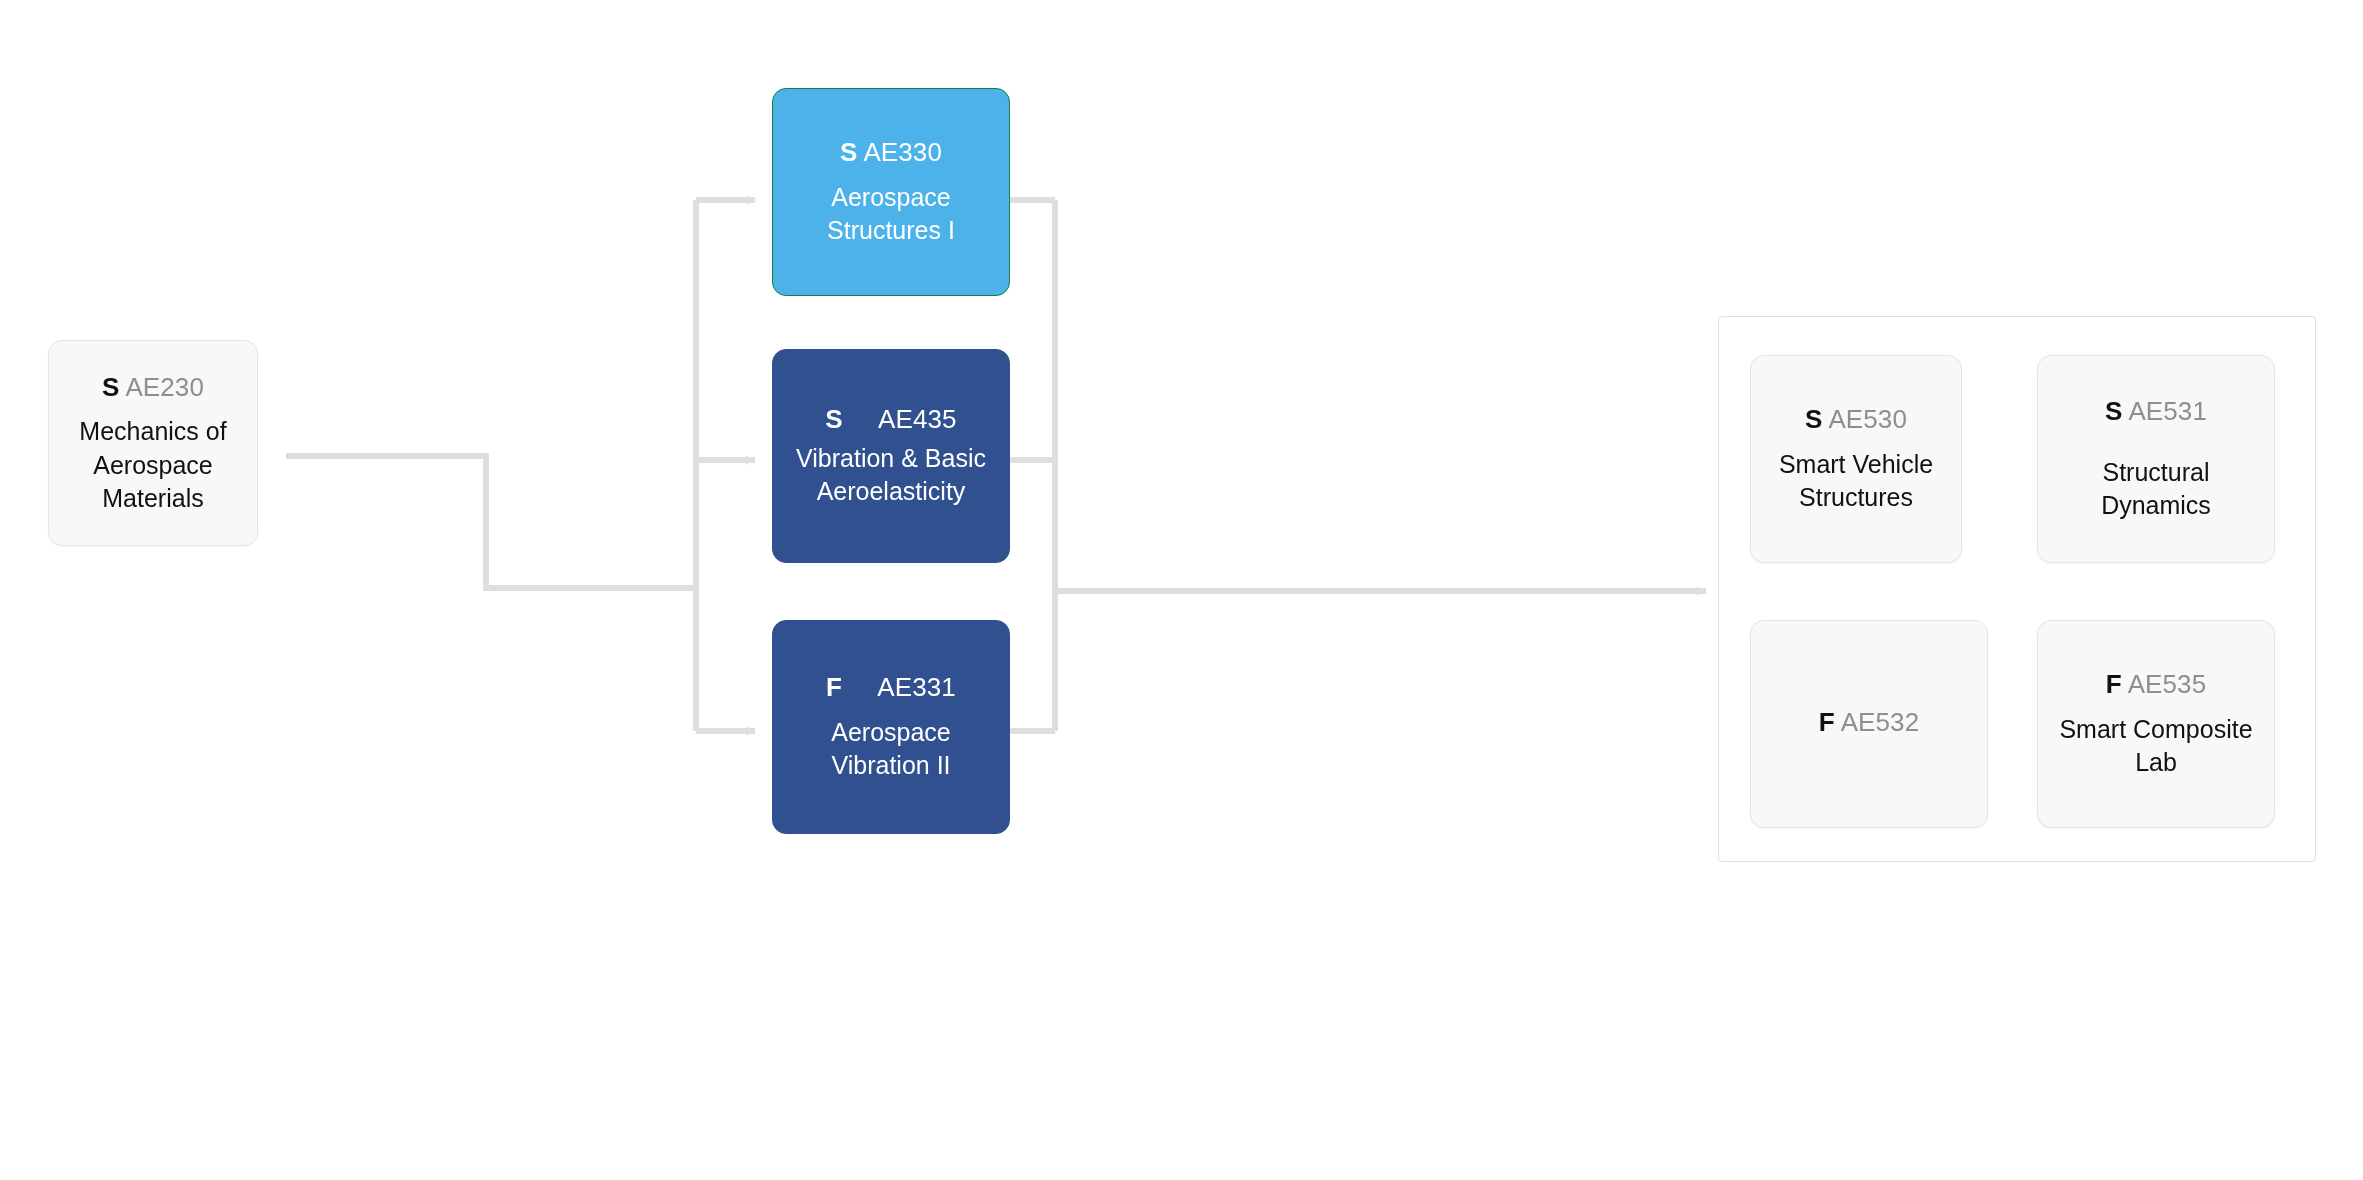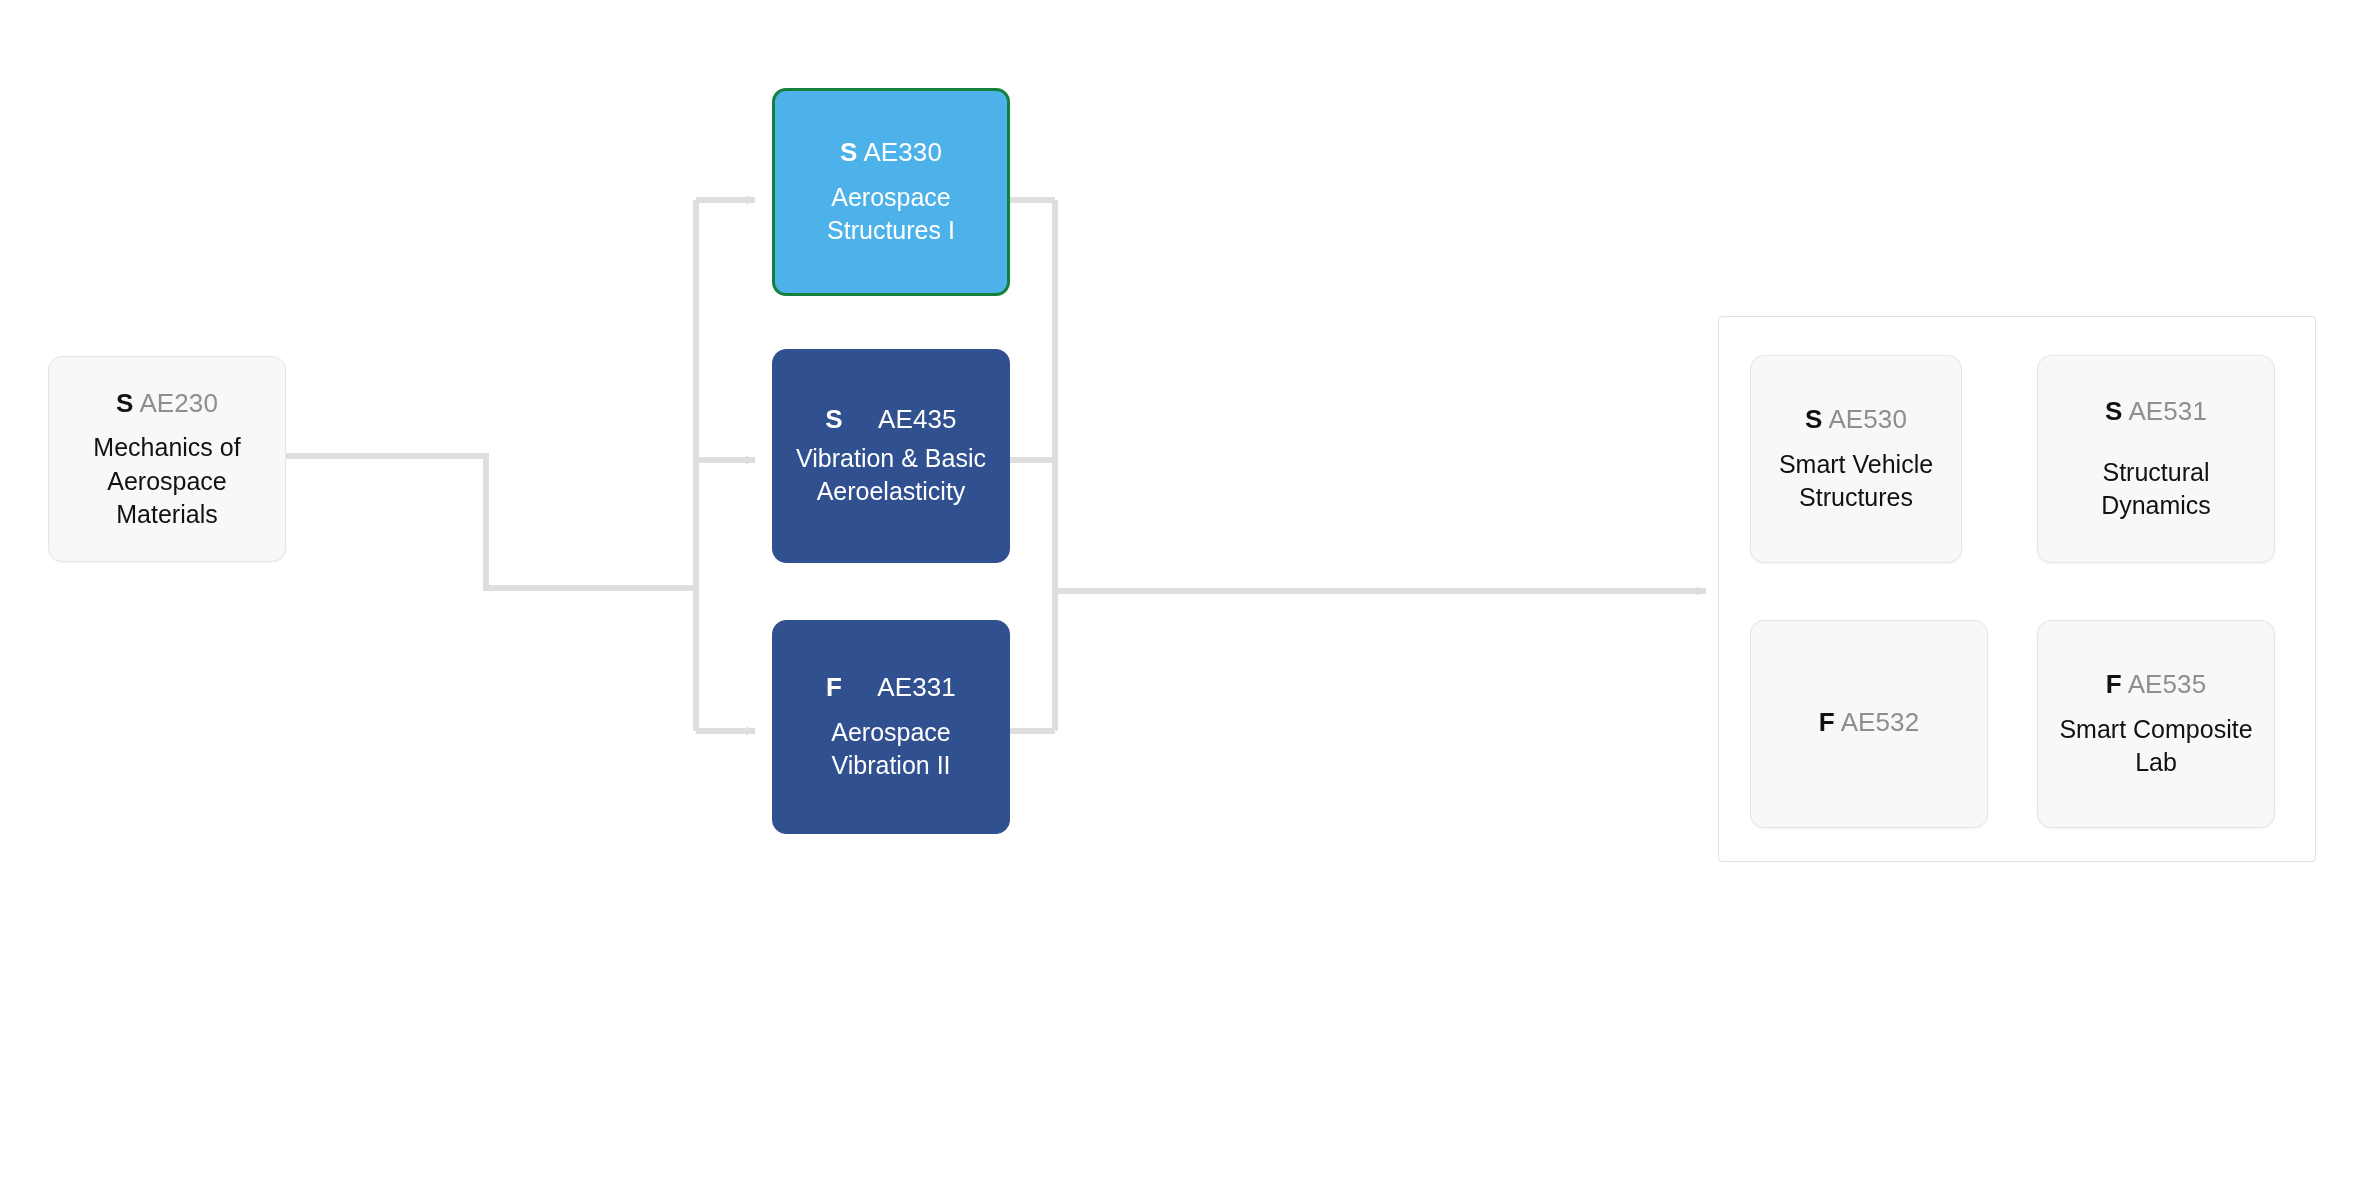--- a/index.html
+++ b/index.html
@@ -65,21 +65,21 @@
     border: 1px solid #e4e4e4;
     box-shadow: 0 1px 2px rgba(0,0,0,0.045);
   }
   .node.plain .term { color: #111111; }
   .node.plain .code { color: #8e8e8e; }
   .node.plain .title { color: #111111; }
 
   
   .node.accent {
     background: #4db2ea;
-    border: 3px solid #15803d;
+    border: 1px solid #15803d;
   }
   .node.accent .term,
   .node.accent .code,
   .node.accent .title { color: #ffffff; }
   .node.accent .term { font-weight: 700; }
   .node.accent .code { font-weight: 400; }
 
   
   .node.primary {
     background: #30508f;
@@ -131,21 +131,21 @@
       <path d="M1009,200 L1055,200"></path>
 
       <path d="M1009,460 L1055,460"></path>
 
       <path d="M1009,731 L1055,731"></path>
 
       <path d="M1055,591 L1706,591" marker-end="url(#ah)"></path>
     </g>
   </svg>
 
-  <div class="node plain" style="left:48px; top:356px; width:238px; height:206px;">
+  <div class="node plain" style="left:48px; top:340px; width:210px; height:206px;">
     <div class="code-line">
       <span class="term">S</span>
       <span class="code">AE230</span>
     </div>
     <div class="gap"></div>
     <div class="title">Mechanics of Aerospace Materials</div>
   </div>
 
   <div class="node accent" style="left:772px; top:88px; width:238px; height:208px;">
     <div class="code-line">

